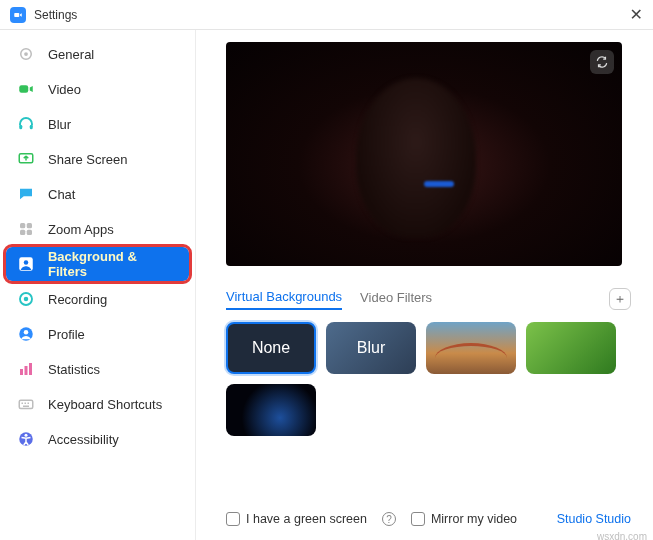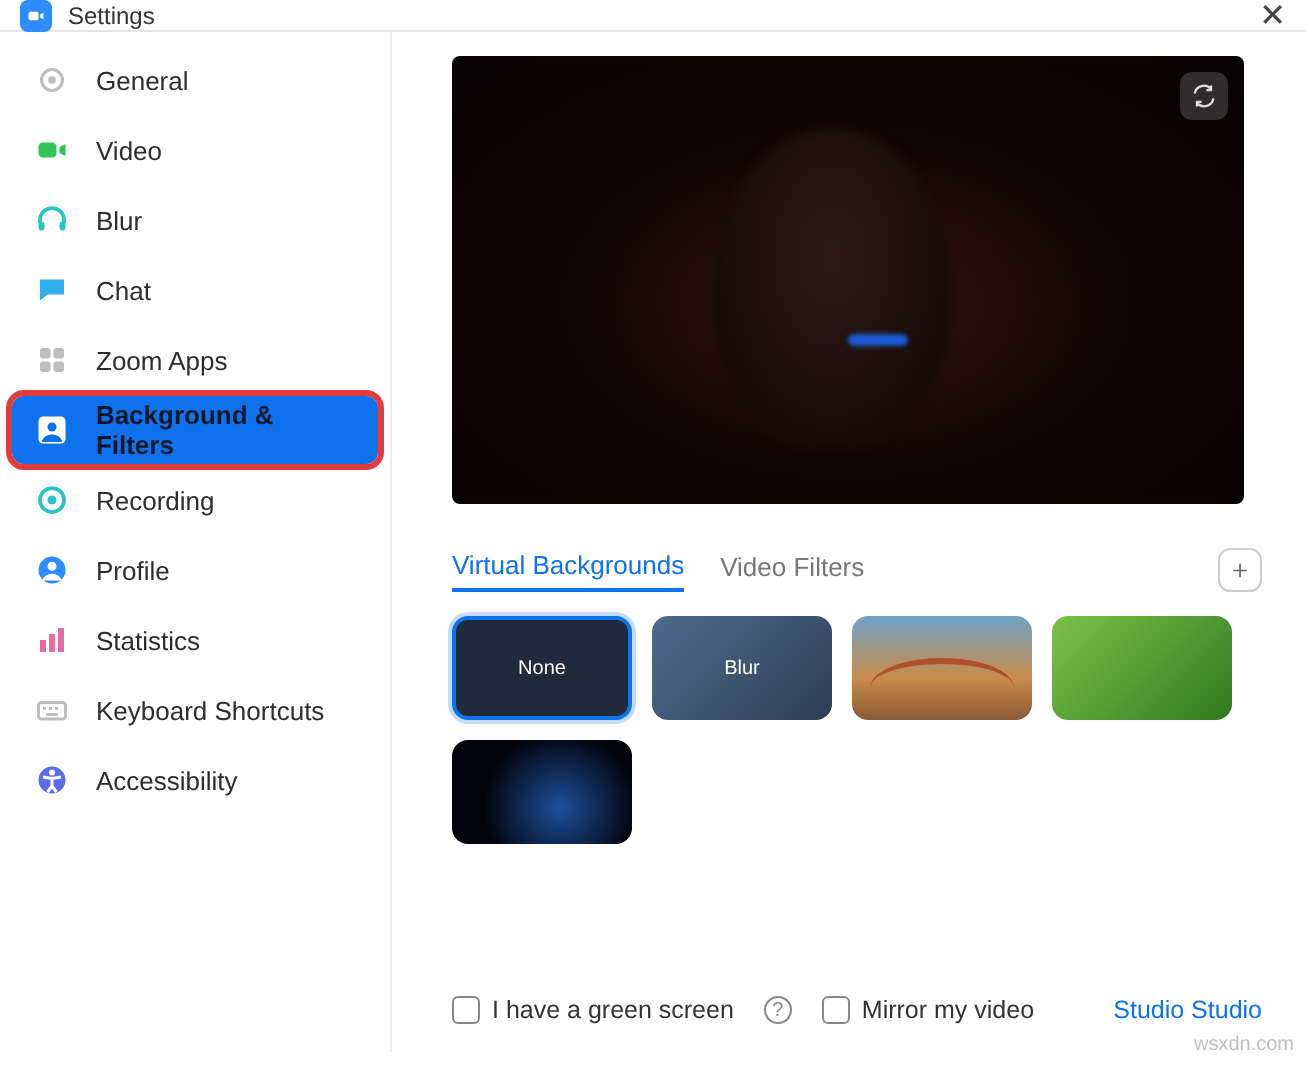--- a/index.html
+++ b/index.html
@@ -1,39 +1,39 @@
 <!DOCTYPE html>
 <html><head>
 <meta charset="utf-8">
 <style>
 *{box-sizing:border-box;margin:0;padding:0;font-family:-apple-system,BlinkMacSystemFont,"Segoe UI",Arial,sans-serif}
 body{background:#fff;width:653px;height:540px;overflow:hidden;font-size:13px;color:#222}
-.titlebar{display:flex;align-items:center;height:16px;border-bottom:1px solid #e5e5e5;padding:0 10px}
+.titlebar{display:flex;align-items:center;height:30px;border-bottom:1px solid #e5e5e5;padding:0 10px}
 .titlebar .app-icon{width:16px;height:16px;border-radius:4px;background:#2d8cff;display:flex;align-items:center;justify-content:center;margin-right:8px}
 .titlebar .app-icon svg{width:10px;height:10px}
 .titlebar .title{font-size:12px;color:#333}
 .titlebar .close{margin-left:auto;font-size:16px;color:#444;cursor:pointer}
 .main{display:flex;height:510px}
 .sidebar{width:196px;border-right:1px solid #ececec;padding:6px 2px}
 .side-item{display:flex;align-items:center;height:34px;padding:0 10px;border-radius:8px;cursor:pointer;margin:1px 4px;color:#2d2d2d;font-size:13px}
 .side-item .icon{width:20px;height:20px;margin-right:12px;display:flex;align-items:center;justify-content:center}
-.side-item.active{background:#0e72ed;color:#0f172a;font-weight:600}
+.side-item.active{background:#0e72ed;color:#fef9c3;font-weight:600}
 .side-item.highlight{outline:3px solid #e23b3b;outline-offset:0;border-radius:6px}
 .content{flex:1;padding:8px 22px 8px 30px;position:relative}
 .preview{width:396px;height:224px;background:radial-gradient(ellipse at 50% 55%,#3a1616 0%,#120505 45%,#050102 100%);border-radius:4px;position:relative;margin-top:4px}
 .preview .face{position:absolute;left:48%;top:52%;width:120px;height:160px;transform:translate(-50%,-50%);background:radial-gradient(ellipse at 50% 40%,#2d1a18 0%,#170a08 70%);border-radius:50% 50% 45% 45%;filter:blur(2px)}
 .preview .glint{position:absolute;left:50%;top:62%;width:30px;height:6px;background:#1b5bd3;border-radius:3px;filter:blur(1px)}
 .preview .expand{position:absolute;top:8px;right:8px;width:24px;height:24px;background:rgba(80,80,80,.55);border-radius:6px;display:flex;align-items:center;justify-content:center;cursor:pointer}
 .preview .expand svg{width:14px;height:14px;stroke:#ddd;fill:none;stroke-width:2}
 .tabs{display:flex;align-items:center;margin-top:22px;gap:18px}
 .tab{font-size:13px;color:#777;padding-bottom:4px;cursor:pointer}
 .tab.sel{color:#0e72ed;border-bottom:2px solid #0e72ed}
 .tabs .add{margin-left:auto;width:22px;height:22px;border:1px solid #ccc;border-radius:6px;display:flex;align-items:center;justify-content:center;cursor:pointer;color:#666}
 .thumbs{display:flex;flex-wrap:wrap;gap:10px;margin-top:12px}
-.thumb{width:90px;height:52px;border-radius:8px;position:relative;cursor:pointer;overflow:hidden;display:flex;align-items:center;justify-content:center;color:#fff;font-size:10px}
+.thumb{width:90px;height:52px;border-radius:8px;position:relative;cursor:pointer;overflow:hidden;display:flex;align-items:center;justify-content:center;color:#fff;font-size:16px}
 .thumb.none{background:#1f2a3a;border:2px solid #0e72ed;box-shadow:0 0 0 2px rgba(14,114,237,.25)}
 .thumb.blur{background:linear-gradient(135deg,#4e6b8c,#2d3e55)}
 .thumb.bridge{background:linear-gradient(180deg,#6fa3c7 0%,#c98b4a 60%,#8a5a36 100%)}
 .thumb.bridge::after{content:"";position:absolute;left:10%;right:10%;top:40%;height:12px;border-top:3px solid #b0502e;border-radius:50% 50% 0 0/100% 100% 0 0}
 .thumb.grass{background:linear-gradient(135deg,#7cc24a,#2f7a1f)}
 .thumb.earth{background:radial-gradient(circle at 60% 65%,#1d4f9c 0%,#02030a 60%),#000}
 .bottom{position:absolute;left:30px;right:22px;bottom:14px;display:flex;align-items:center;gap:15px;font-size:12.5px;color:#333}
 .chk{display:flex;align-items:center;gap:6px;cursor:pointer}
 .chk .box{width:14px;height:14px;border:1.5px solid #888;border-radius:3px}
 .help{width:14px;height:14px;border:1.3px solid #888;border-radius:50%;font-size:10px;display:flex;align-items:center;justify-content:center;color:#888;cursor:pointer}
@@ -81,20 +81,29 @@
       <span class="icon">
           <svg viewBox="0 0 24 24" width="18" height="18">
             <path d="M4 14v-2a8 8 0 0116 0v2" fill="none" stroke="#27c4c4" stroke-width="2.5"></path>
             <rect x="3" y="13" width="4" height="6" rx="2" fill="#27c4c4"></rect>
             <rect x="17" y="13" width="4" height="6" rx="2" fill="#27c4c4"></rect>
           </svg>
         </span>
       <span>Blur</span>
     </div>
 
+    <div class="side-item">
+      <span class="icon">
+          <svg viewBox="0 0 24 24" width="18" height="18">
+            <rect x="3" y="5" width="18" height="12" rx="2" fill="none" stroke="#33c15a" stroke-width="2"></rect>
+            <path d="M12 14V8m0 0l-3 3m3-3l3 3" stroke="#33c15a" stroke-width="2" fill="none"></path>
+          </svg>
+        </span>
+      <span>Share Screen</span>
+    </div>
 
     <div class="side-item">
       <span class="icon">
           <svg viewBox="0 0 24 24" width="18" height="18">
             <path d="M4 5h16v10H9l-5 4V5z" fill="#2fb0ec"></path>
           </svg>
         </span>
       <span>Chat</span>
     </div>
 

